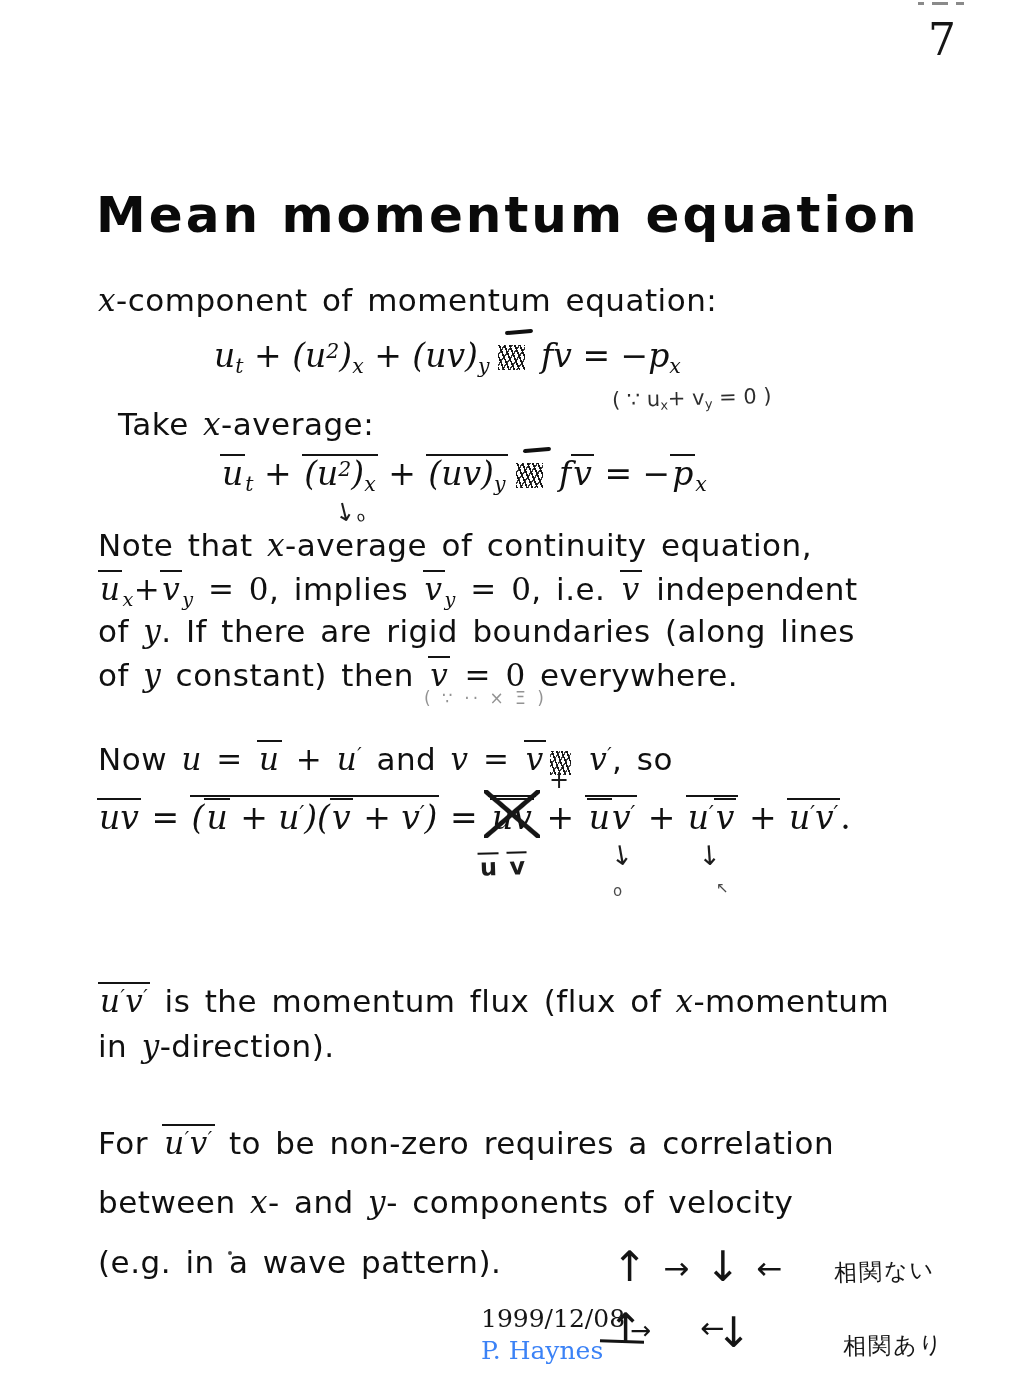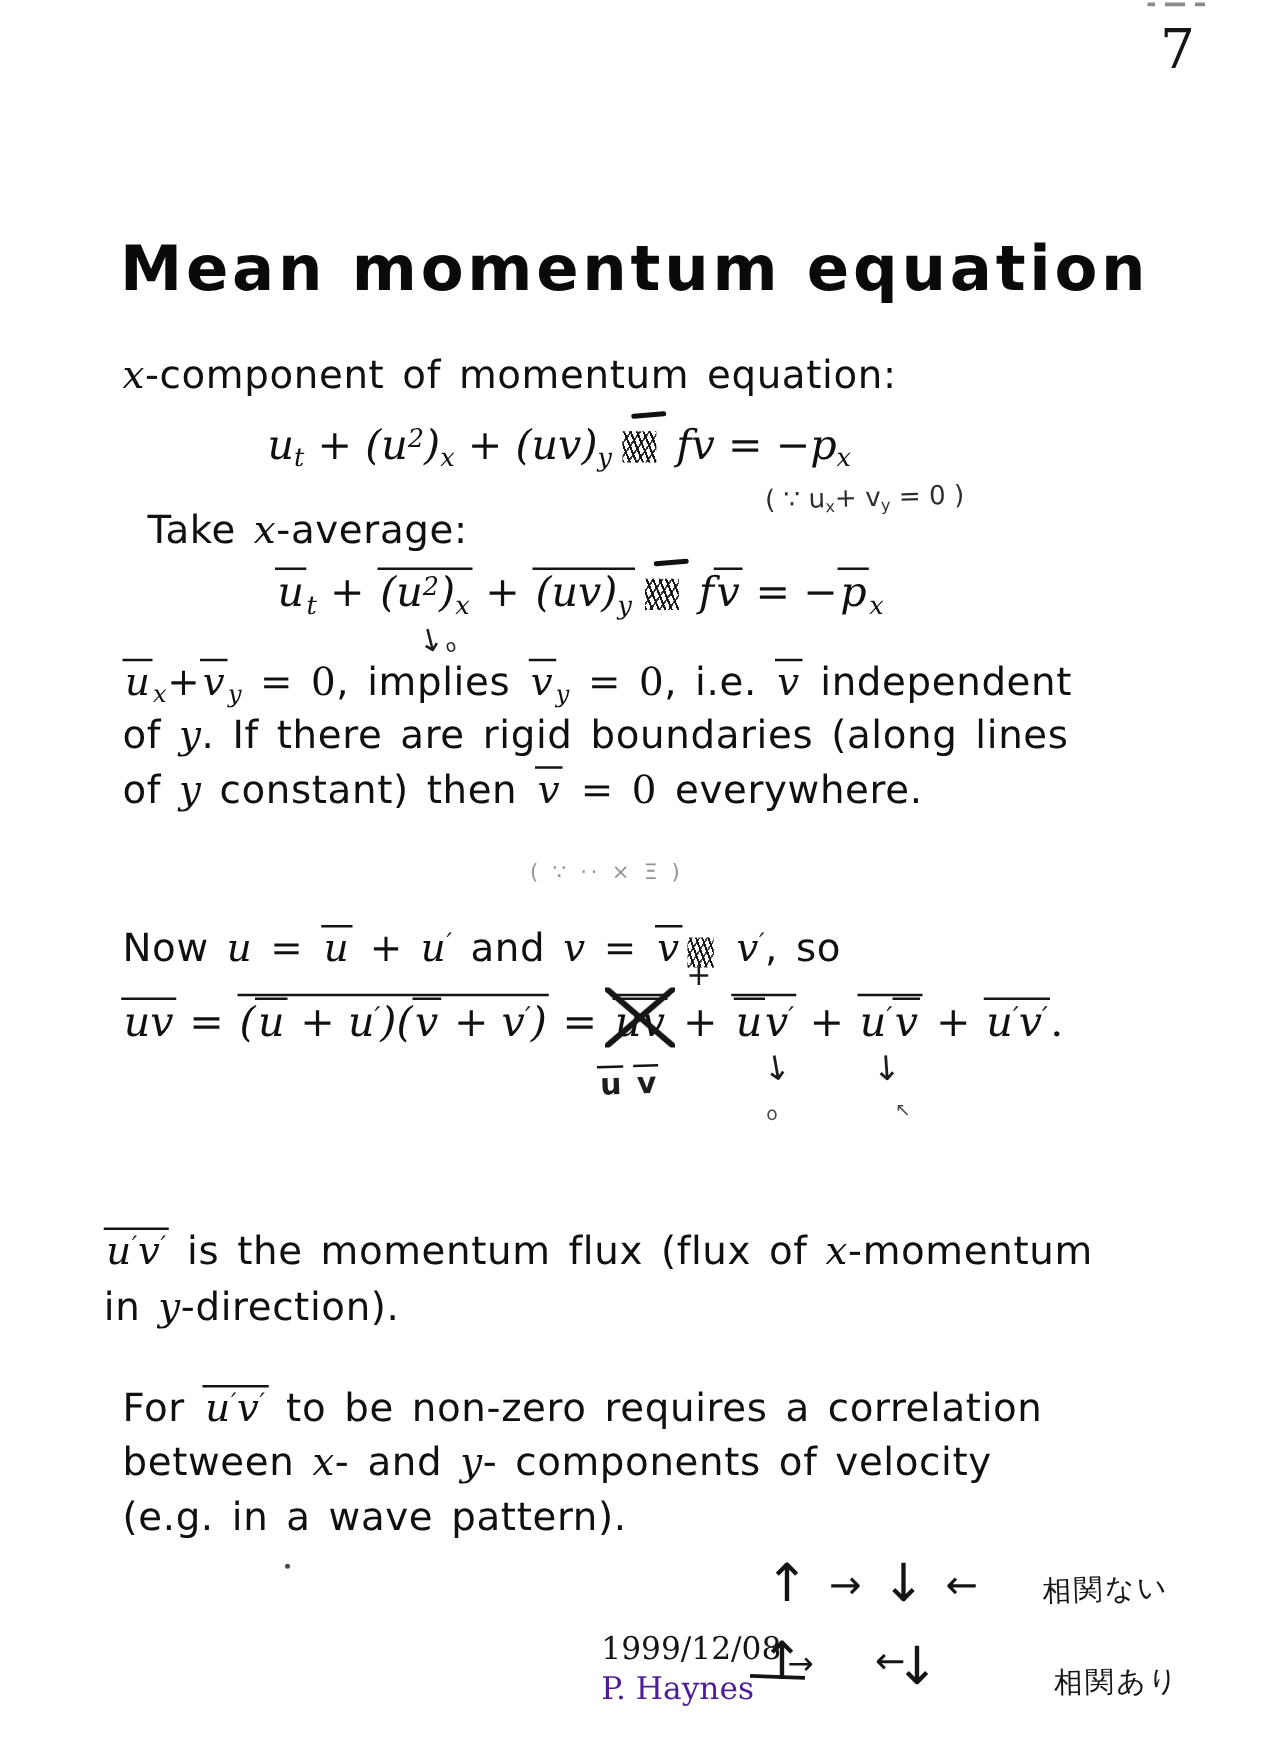--- a/index.html
+++ b/index.html
@@ -38,33 +38,33 @@
   .illegible{left:424px;top:688px;font-size:17px;color:#5a5a5a;opacity:.65;letter-spacing:3px;}
   .plusfix{left:549px;top:766px;font-size:24px;}
   .uv-note{left:478px;top:852px;font-size:24px;font-weight:bold;transform:rotate(-2deg);}
   .arr1{left:610px;top:840px;font-size:27px;transform:rotate(-10deg);}
   .arr1lab{left:613px;top:882px;font-size:15px;opacity:.8;}
   .arr2{left:698px;top:840px;font-size:27px;transform:rotate(-4deg);}
   .arr2lab{left:716px;top:879px;font-size:15px;opacity:.8;}
   .para{position:absolute;}
   .para .line{position:static;display:block;height:43px;}
   .p1{left:98px;top:527px;}
-  .p2{left:83px;top:982px;}
+  .p2{left:98px;top:982px;}
   .p2 .line{height:46px;}
   .p3{left:98px;top:1108px;}
-  .p3 .line{height:44px;}
+  .p3 .line{height:44px;margin-top:16px;}
   .dot{position:absolute;left:228px;top:1251px;width:4px;height:4px;border-radius:50%;background:#4a4a4a;}
   .flow1{position:absolute;left:612px;top:1246px;display:flex;gap:16px;align-items:flex-start;color:#141414;font-family:"DejaVu Sans",sans-serif;}
   .flow1 .a-up,.flow1 .a-down{font-size:42px;line-height:1;}
   .flow1 .a-right,.flow1 .a-left{font-size:31px;line-height:1;margin-top:7px;}
   .jp{color:#151515;letter-spacing:2px;}
   .jp1{left:834px;top:1256px;font-size:23px;transform:rotate(-2deg);}
   .jp2{left:843px;top:1330px;font-size:23px;transform:rotate(-1deg);}
   .footer-date{position:absolute;left:481px;top:1304px;font-size:25px;color:#161616;}
-  .footer-author{position:absolute;left:481px;top:1336px;font-size:25px;color:#4c1d95;}
+  .footer-author{position:absolute;left:481px;top:1336px;font-size:25px;color:#3b82f6;}
   .comp{position:absolute;color:#141414;font-family:"DejaVu Sans",sans-serif;}
   .comp1{left:608px;top:1308px;width:44px;height:54px;}
   .comp1 .c-up{font-size:42px;line-height:1;display:inline-block;}
   .comp1 .c-right{position:absolute;left:22px;top:8px;font-size:25px;}
   .comp1::after{content:"";position:absolute;left:-8px;top:32px;width:44px;height:2.6px;background:#141414;transform:rotate(2deg);}
   .comp2{left:704px;top:1312px;width:46px;height:54px;}
   .comp2 .c-down{font-size:42px;line-height:1;display:inline-block;margin-left:12px;}
   .comp2 .c-left{position:absolute;left:-4px;top:-1px;font-size:29px;}
 </style>
 </head>
@@ -76,20 +76,21 @@
   <h1 class="title">Mean momentum equation</h1>
 
   <div class="line" style="left:98px;top:282px;"><span>x</span><span class="tx">-component of momentum equation:</span></div>
   <div class="eq" style="left:214px;top:336px;"><span>u<sub>t</sub></span><span class="rm"> + </span><span>(</span><span>u<sup>2</sup></span><span>)<sub>x</sub></span><span class="rm"> + </span><span>(</span><span>uv</span><span>)<sub>y</sub></span><span class="icon-scribble-bar"></span><span> fv</span><span class="rm"> = −</span><span>p<sub>x</sub></span></div>
   <div class="hw note-cont"><span class="tx">( ∵ </span><span>u<sub>x</sub></span><span class="tx">+ </span><span>v<sub>y</sub></span><span class="tx"> = 0 )</span></div>
   <div class="line" style="left:98px;top:406px;margin-left:20px;"><span class="tx">Take </span><span>x</span><span class="tx">-average:</span></div>
   <div class="eq" style="left:220px;top:454px;"><span><span class="ov"><span>u</span></span><sub>t</sub></span><span class="rm"> + </span><span><span class="ov"><span>(</span><span>u<sup>2</sup></span><span>)<sub>x</sub></span></span></span><span class="rm"> + </span><span><span class="ov"><span>(uv)<sub>y</sub></span></span></span><span class="icon-scribble-bar"></span><span> f</span><span><span class="ov"><span>v</span></span></span><span class="rm"> = −</span><span><span class="ov"><span>p</span></span><sub>x</sub></span></div>
   <div class="hw zero-arrow"><span>↓</span><sub>o</sub></div>
 
   <div class="para p1">
+    <div class="line"><span class="tx">Note that </span><span>x</span><span class="tx">-average of continuity equation,</span></div>
     <div class="line"><span><span class="ov"><span>u</span></span><sub>x</sub></span><span class="rm">+</span><span><span class="ov"><span>v</span></span><sub>y</sub></span><span class="rm"> = 0</span><span class="tx">, implies </span><span><span class="ov"><span>v</span></span><sub>y</sub></span><span class="rm"> = 0</span><span class="tx">, i.e. </span><span><span class="ov"><span>v</span></span></span><span class="tx"> independent</span></div>
     <div class="line"><span class="tx">of </span><span>y</span><span class="tx">.  If there are rigid boundaries (along lines</span></div>
     <div class="line"><span class="tx">of </span><span>y</span><span class="tx"> constant) then </span><span><span class="ov"><span>v</span></span></span><span class="rm"> = 0</span><span class="tx"> everywhere.</span></div>
   </div>
   <div class="hw illegible">( ∵ ·· × Ξ )</div>
 
   <div class="line" style="left:98px;top:740px;"><span class="tx">Now </span><span>u</span><span class="rm"> = </span><span><span class="ov"><span>u</span></span></span><span class="rm"> + </span><span>u<sup>′</sup></span><span class="tx"> and </span><span>v</span><span class="rm"> = </span><span><span class="ov"><span>v</span></span></span><span class="icon-scribble-sm"></span><span> </span><span>v<sup>′</sup></span><span class="tx">, so</span></div>
   <div class="hw plusfix">+</div>
 
   <div class="eq" style="left:97px;top:795px;"><span><span class="ov"><span>uv</span></span></span><span class="rm"> = </span><span><span class="ov"><span>(</span><span><span class="ov"><span>u</span></span></span><span class="rm"> + </span><span>u<sup>′</sup></span><span>)(</span><span><span class="ov"><span>v</span></span></span><span class="rm"> + </span><span>v<sup>′</sup></span><span>)</span></span></span><span class="rm"> = </span><span class="struck"><span><span class="ov"><span><span class="ov"><span>uv</span></span></span></span></span></span><span class="rm"> + </span><span><span class="ov"><span><span class="ov"><span>u</span></span></span><span>v<sup>′</sup></span></span></span><span class="rm"> + </span><span><span class="ov"><span>u<sup>′</sup></span><span><span class="ov"><span>v</span></span></span></span></span><span class="rm"> + </span><span><span class="ov"><span>u<sup>′</sup></span><span>v<sup>′</sup></span></span></span><span class="rm">.</span></div>

